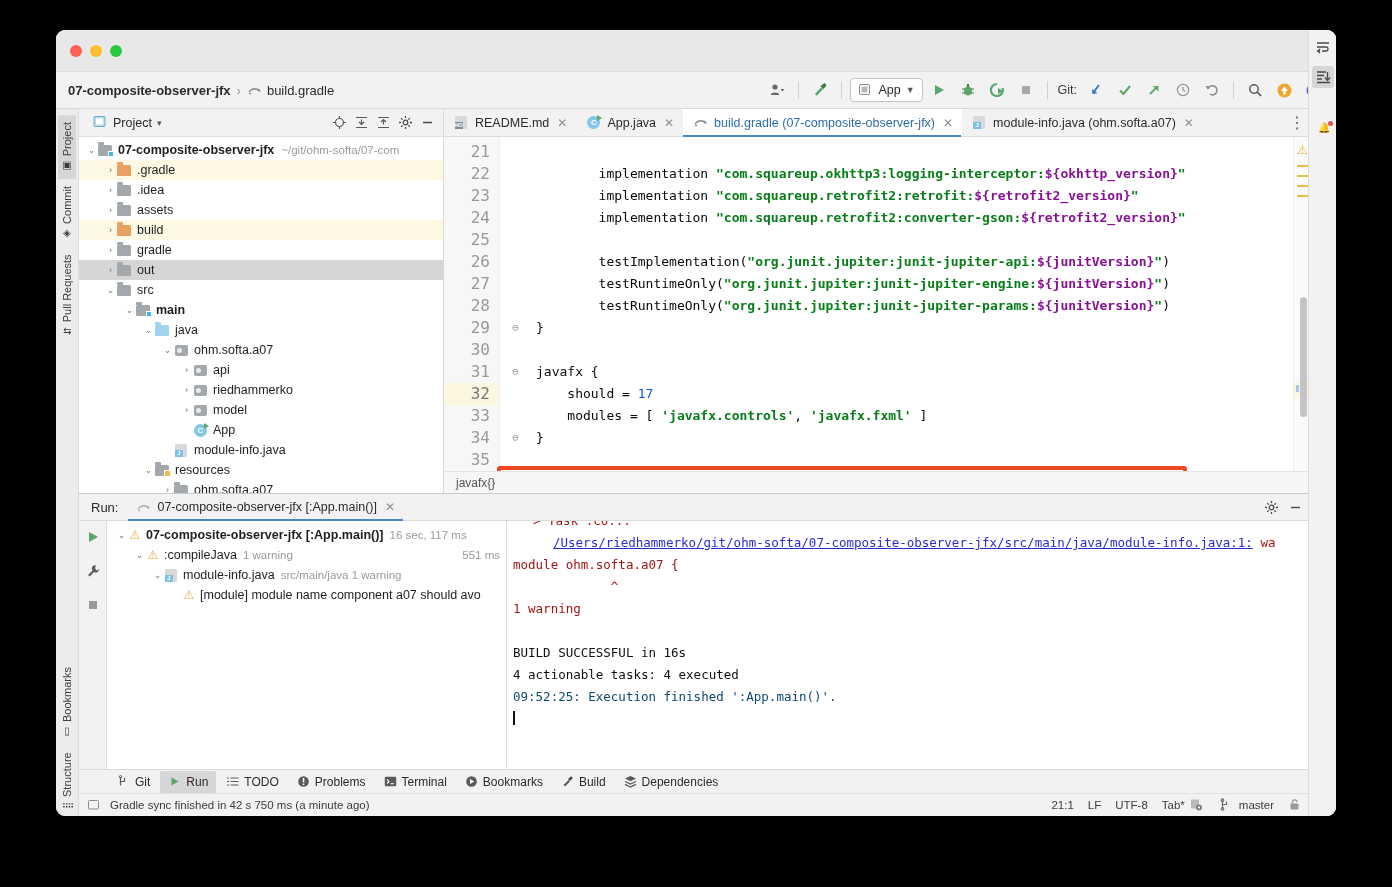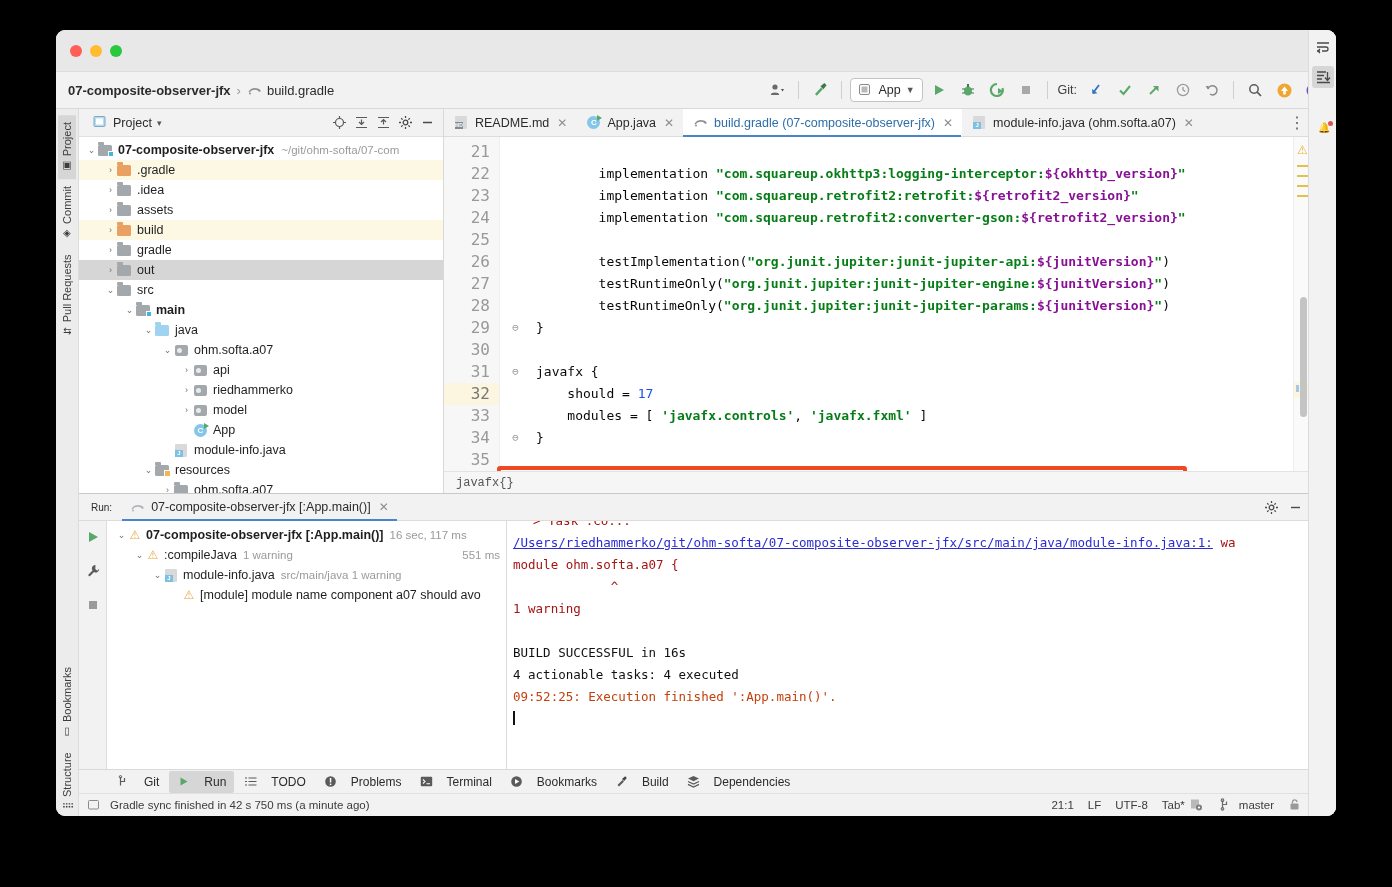--- a/index.html
+++ b/index.html
@@ -236,34 +236,34 @@
     position: absolute; left: 6px; top: 160px; width: 7px; height: 120px;
     background: #c4c4c4; border-radius: 4px;
   }
   .stripe-hl { position: absolute; left: 0; right: 0; height: 16px; background: #fcf6e0; }
   .stripe-blue { position: absolute; left: 2px; width: 3px; height: 7px; background: #a7c7ea; }
 
   .breadcrumbs {
     height: 22px; flex: 0 0 22px; background: #f6f6f6;
     border-top: 1px solid #e3e3e3;
     font-size: 12px; color: #555; display: flex; align-items: center; padding-left: 12px;
-    font-family: Liberation Mono, monospace;
+    font-family: Liberation Sans, sans-serif;
   }
 
   
   .runwin {
     flex: 0 0 276px; display: flex; flex-direction: column;
     border-top: 1px solid #c9c9c9; background: #f2f2f2; min-height: 0;
   }
   .run-head {
     height: 27px; flex: 0 0 27px; display: flex; align-items: center;
     padding-left: 12px; gap: 10px; background: #f2f2f2;
     border-bottom: 1px solid #dcdcdc;
   }
-  .run-label { font-size: 10px; color: #2b2b2b; }
+  .run-label { font-size: 13px; color: #2b2b2b; }
   .run-tab {
     display: flex; align-items: center; gap: 6px; height: 26px;
     padding: 0 8px; font-size: 12.5px; color: #2b2b2b; position: relative;
   }
   .run-tab::after {
     content:""; position:absolute; left:0; right:0; bottom:-1px; height:2px; background:#4a86c7;
   }
   .run-head-right { margin-left: auto; display: flex; align-items: center; gap: 4px; padding-right: 8px; }
 
   .run-body { flex: 1 1 auto; display: flex; min-height: 0; }
@@ -284,40 +284,40 @@
     width: 14px; flex: 0 0 14px; color: #e8a33d; font-size: 12px; text-align: center;
   }
 
   .console {
     flex: 1 1 auto; background: #fff; position: relative; overflow: hidden;
     font-family: "DejaVu Sans Mono", monospace; font-size: 12.5px;
     padding: 0 0 0 6px;
   }
   .conline { height: 22px; line-height: 22px; white-space: pre; }
   .c-red { color: #a31515; }
-  .c-link { color: #2b2bd6; text-decoration: underline; }
-  .c-blue { color: #c2410c; }
+  .c-link { color: #2b2bd6; text-decoration: underline; margin-left: 40px; }
+  .c-blue { color: #0c4a6e; }
   .c-black { color: #111; }
   .caret { display:inline-block; width:2px; height:14px; background:#111; vertical-align:-2px; }
   .console-right {
     position: absolute; right: 0; top: 0; width: 28px; height: 100%;
     background: #f2f2f2; border-left: 1px solid #dcdcdc;
     display: flex; flex-direction: column; align-items: center; padding-top: 6px; gap: 8px;
   }
   .cr-btn { width: 22px; height: 22px; display:flex; align-items:center; justify-content:center; border-radius:3px; }
   .cr-btn.sel { background: #d6d6d6; }
 
   
   .twbar {
     height: 24px; flex: 0 0 24px; background: #f2f2f2;
     border-top: 1px solid #d9d9d9;
     display: flex; align-items: center; padding-left: 30px; gap: 2px;
   }
   .twitem {
-    display: flex; align-items: center; gap: 14px; height: 22px;
+    display: flex; align-items: center; gap: 5px; height: 22px;
     padding: 0 8px; font-size: 12px; color: #2b2b2b; border-radius: 2px;
   }
   .twitem.sel { background: #d6d6d6; }
 
   .statusbar {
     height: 23px; flex: 0 0 23px; background: #f2f2f2;
     border-top: 1px solid #e0e0e0;
     display: flex; align-items: center; padding: 0 10px 0 8px;
     font-size: 11.5px; color: #3c3c3c; gap: 8px;
   }

